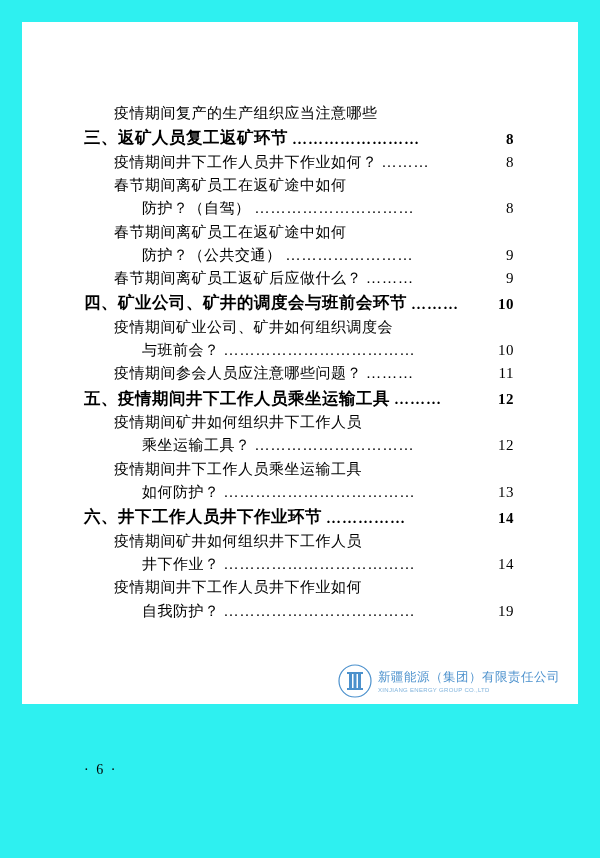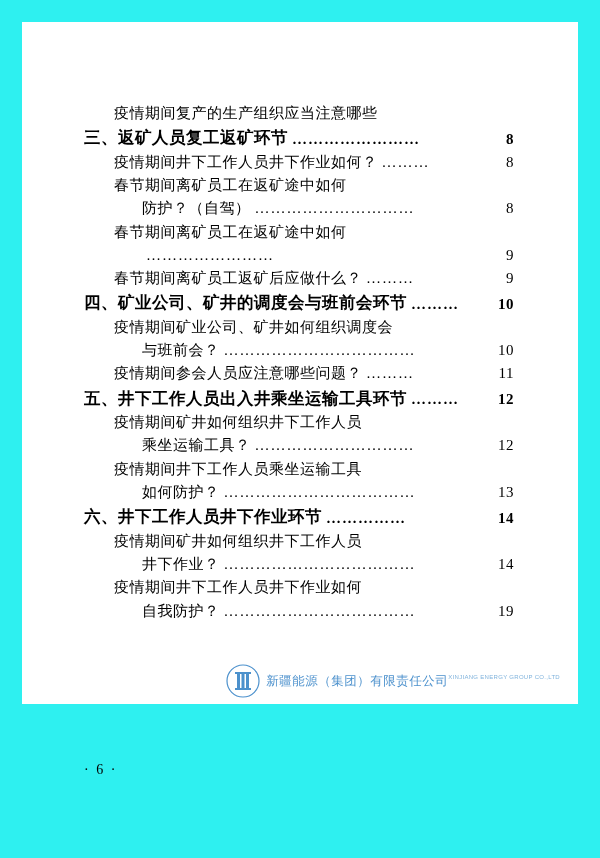--- a/index.html
+++ b/index.html
@@ -95,21 +95,21 @@
     opacity: 0.85;
   }
   .wm-logo {
     width: 34px;
     height: 34px;
     margin-right: 6px;
     position: relative;
   }
   .wm-text {
     display: flex;
-    flex-direction: row;
+    flex-direction: column;
     justify-content: center;
   }
   .wm-name {
     font-size: 12.5px;
     color: #2d7ec4;
     font-family: "Liberation Sans", sans-serif;
     letter-spacing: 0.5px;
   }
   .wm-sub {
     font-size: 6px;
@@ -150,20 +150,21 @@
         <span class="txt">防护？（自驾）</span>
         <span class="dots">…………………………</span>
         <span class="pg">8</span>
       </div>
       <div class="line lvl2 nodots">
         <span class="txt">春节期间离矿员工在返矿途中如何</span>
         <span class="dots"></span>
         <span class="pg"></span>
       </div>
       <div class="line lvl2-cont">
+        <span class="txt">防护？（公共交通）</span>
         <span class="dots">……………………</span>
         <span class="pg">9</span>
       </div>
       <div class="line lvl2">
         <span class="txt">春节期间离矿员工返矿后应做什么？</span>
         <span class="dots">………</span>
         <span class="pg">9</span>
       </div>
       <div class="line lvl1">
         <span class="txt">四、矿业公司、矿井的调度会与班前会环节</span>
@@ -179,21 +180,21 @@
         <span class="txt">与班前会？</span>
         <span class="dots">………………………………</span>
         <span class="pg">10</span>
       </div>
       <div class="line lvl2">
         <span class="txt">疫情期间参会人员应注意哪些问题？</span>
         <span class="dots">………</span>
         <span class="pg">11</span>
       </div>
       <div class="line lvl1">
-        <span class="txt">五、井下工作人员出入井乘坐运输工具环节</span>
+        <span class="txt">五、疫情期间井下工作人员乘坐运输工具</span>
         <span class="dots">………</span>
         <span class="pg">12</span>
       </div>
       <div class="line lvl2 nodots">
         <span class="txt">疫情期间矿井如何组织井下工作人员</span>
         <span class="dots"></span>
         <span class="pg"></span>
       </div>
       <div class="line lvl2-cont">
         <span class="txt">乘坐运输工具？</span>

